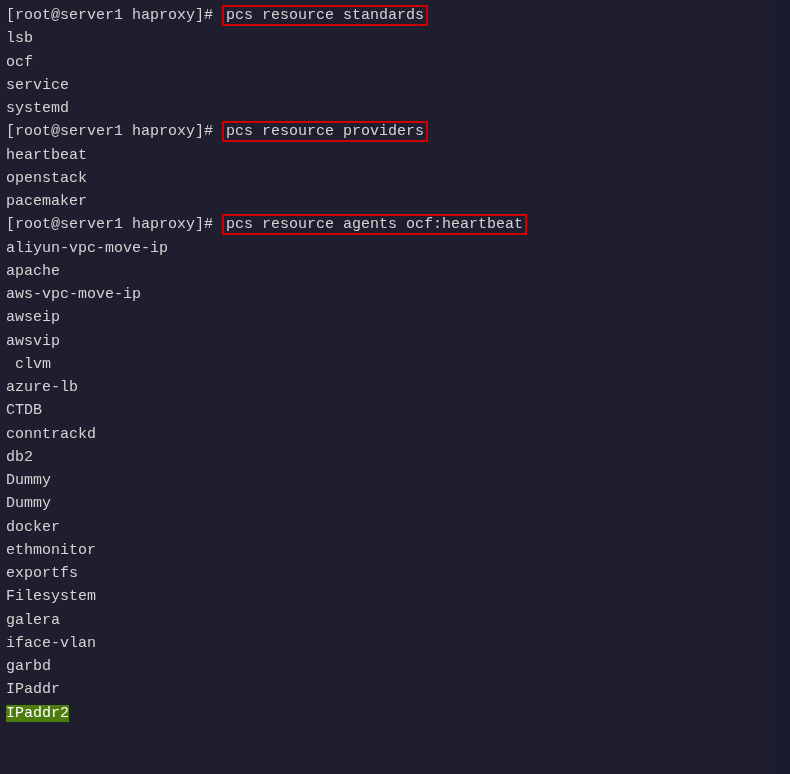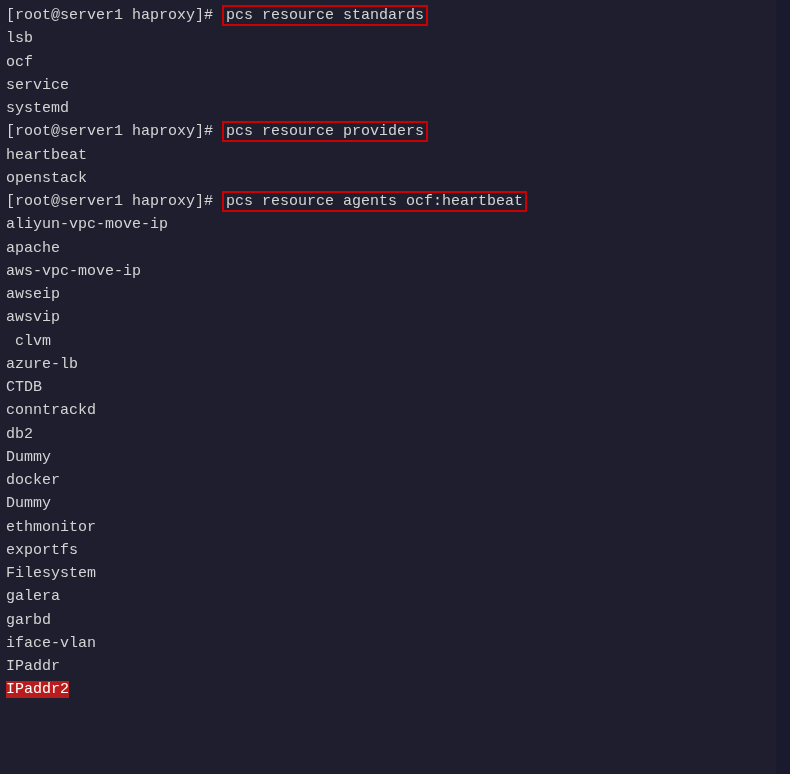--- a/index.html
+++ b/index.html
@@ -37,57 +37,58 @@
     }
 
     .command-box {
       display: inline;
       border: 2px solid #cc0000;
       padding: 0px 2px;
       color: #d4d4d4;
     }
 
     .selected {
-      background-color: #b91c1c;
+      background-color: #4d7c0f;
       color: #ffffff;
     }
   </style>
 </head>
 <body>
 
 <div class="terminal">
 
   <span class="line"><span class="prompt">[root@server1 haproxy]# </span><span class="command-box">pcs resource standards</span></span>
 
   <span class="line">lsb</span>
   <span class="line">ocf</span>
   <span class="line">service</span>
   <span class="line">systemd</span>
 
   <span class="line"><span class="prompt">[root@server1 haproxy]# </span><span class="command-box">pcs resource providers</span></span>
 
   <span class="line">heartbeat</span>
   <span class="line">openstack</span>
+  <span class="line">pacemaker</span>
 
   <span class="line"><span class="prompt">[root@server1 haproxy]# </span><span class="command-box">pcs resource agents ocf:heartbeat</span></span>
 
   <span class="line">aliyun-vpc-move-ip</span>
   <span class="line">apache</span>
   <span class="line">aws-vpc-move-ip</span>
   <span class="line">awseip</span>
   <span class="line">awsvip</span>
   <span class="line"> clvm</span>
   <span class="line">azure-lb</span>
   <span class="line">CTDB</span>
   <span class="line">conntrackd</span>
   <span class="line">db2</span>
   <span class="line">Dummy</span>
+  <span class="line">Dummy</span>
   <span class="line">docker</span>
-  <span class="line">Dummy</span>
   <span class="line">ethmonitor</span>
   <span class="line">exportfs</span>
   <span class="line">Filesystem</span>
   <span class="line">galera</span>
+  <span class="line">iface-vlan</span>
   <span class="line">garbd</span>
-  <span class="line">iface-vlan</span>
   <span class="line">IPaddr</span>
   <span class="line"><span class="selected">IPaddr2</span></span>
 </div>
 
 </body></html>

